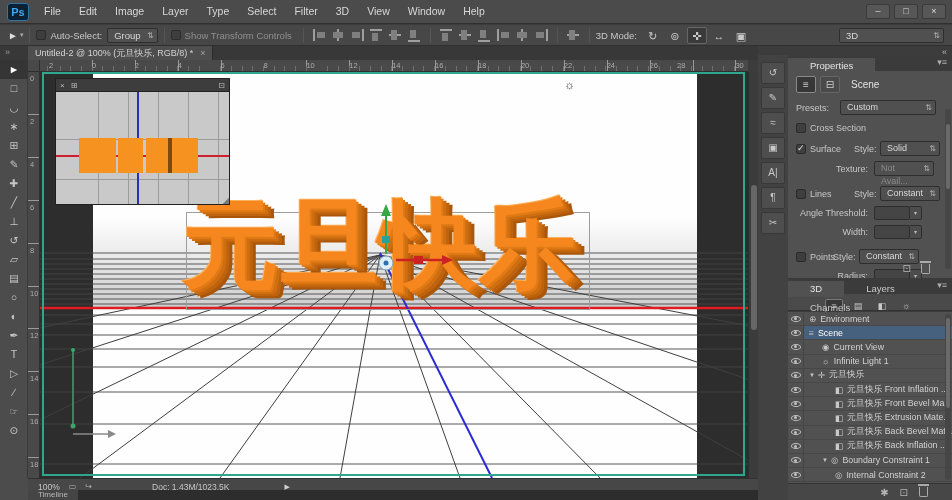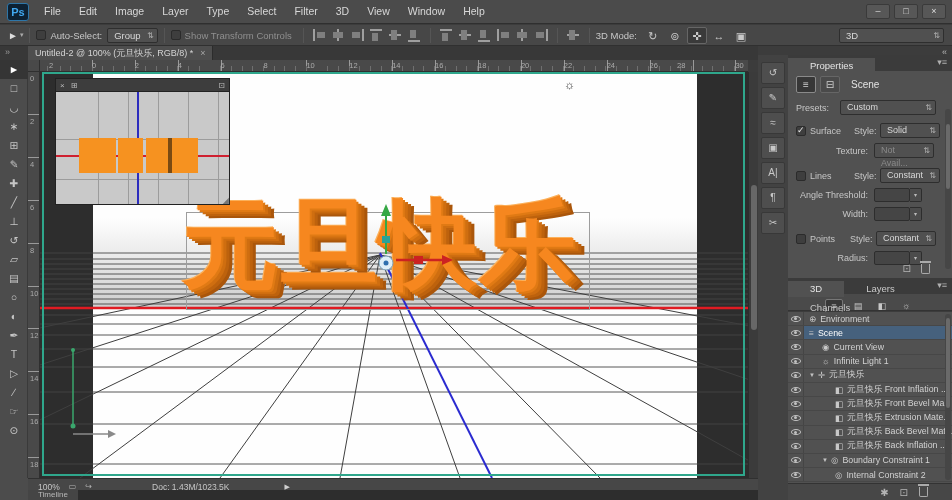--- a/index.html
+++ b/index.html
@@ -452,20 +452,26 @@
             <span class="scene-name">Scene</span>
           </div>
           <div class="prow">
             <span class="lab">Presets:</span>
             <span class="dropdown" style="width:96px;">
               <span>Custom</span>
               <span class="dd-arrows">⇅</span>
             </span>
           </div>
           <div class="prow" style="margin-top:3px;">
+            <span class="cbrow">
+                <span class="cb"></span>
+            <span>Cross Section</span>
+              </span>
+          </div>
+          <div class="prow" style="margin-top:3px;">
             <span class="cbrow" style="width:58px;">
                 <span class="cb on"></span>
             <span>Surface</span>
               </span>
             <span style="width:26px;text-align:right;padding-right:5px;">Style:</span>
             <span class="dropdown" style="width:60px;">
               <span>Solid</span>
               <span class="dd-arrows">⇅</span>
             </span>
           </div>
@@ -491,21 +497,21 @@
             <span class="lab">Angle Threshold:</span>
             <span class="field dim" style="width:36px;"></span>
             <span class="stepbtn">▾</span>
           </div>
           <div class="prow rlab">
             <span class="lab">Width:</span>
             <span class="field dim" style="width:36px;"></span>
             <span class="stepbtn">▾</span>
           </div>
           <div class="prow" style="margin-top:5px;">
-            <span class="cbrow" style="width:54px;">
+            <span class="cbrow" style="width:37px;">
                 <span class="cb"></span>
             <span>Points</span>
               </span>
             <span style="width:26px;text-align:right;padding-right:5px;">Style:</span>
             <span class="dropdown" style="width:60px;">
               <span>Constant</span>
               <span class="dd-arrows">⇅</span>
             </span>
           </div>
           <div class="prow rlab">

